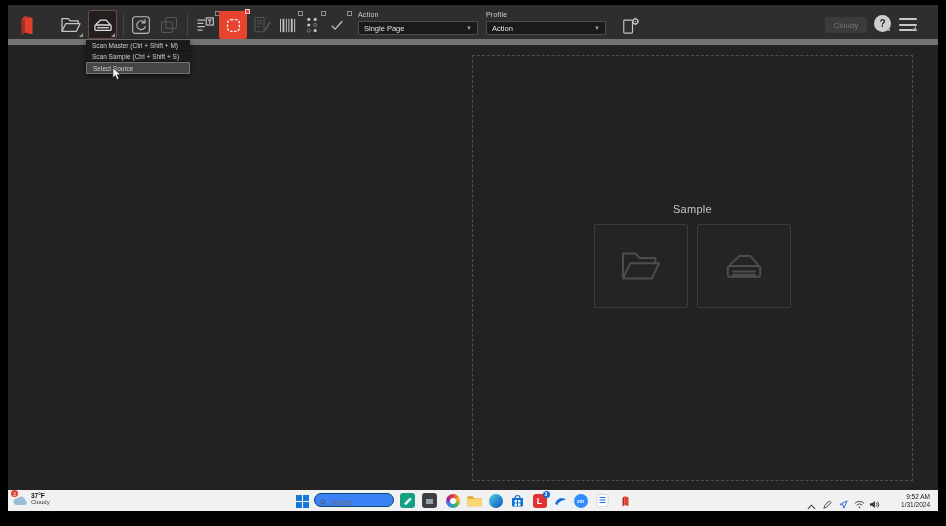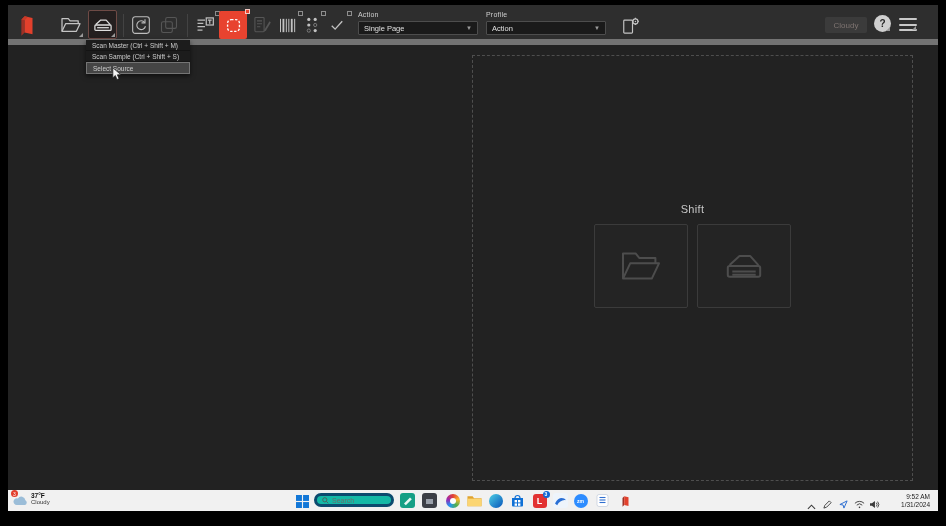--- a/index.html
+++ b/index.html
@@ -55,22 +55,22 @@
 
   
   #taskbar { position:absolute; left:8px; top:490px; width:930px; height:21px; background:#f1f1f1; overflow:hidden; }
   .weather { position:absolute; left:5px; top:2px; display:flex; gap:3px; align-items:flex-start; }
   .weather-badge { position:absolute; left:-2px; top:-2px; width:7px; height:7px; background:#e33e2b; border-radius:50%;
       color:#fff; font-size:5px; display:flex; align-items:center; justify-content:center; }
   .weather-text { line-height:1.15; }
   .weather-temp { font-size:6.5px; font-weight:bold; color:#111; }
   .weather-cond { font-size:6px; color:#333; }
   .start-btn { position:absolute; left:288px; top:4px; }
-  .search-box { position:absolute; left:306px; top:3px; width:80px; height:14px; background:#14b8a6;
-      border:3px solid #0c4a6e; border-radius:7px; display:flex; align-items:center; padding-left:5px; gap:3px; }
+  .search-box { position:absolute; left:306px; top:3px; width:80px; height:14px; background:#3b82f6;
+      border:1px solid #0c4a6e; border-radius:7px; display:flex; align-items:flex-end; padding-left:5px; gap:3px; }
   .search-box input { border:0; outline:0; background:transparent; font-size:7px; width:55px; color:#333;
       font-family:"Liberation Sans", sans-serif; }
   .search-box input::placeholder { color:#6b6b6b; }
   .tb-icon { position:absolute; top:3px; width:15px; height:15px; }
   .photos-circle { width:14px; height:14px; border-radius:50%; margin:0.5px;
       background:conic-gradient(#e23f33,#f6b72e,#4caf50,#2196f3,#9c27b0,#e23f33); position:relative; }
   .photos-circle i { position:absolute; inset:4px; background:#fdfdfd; border-radius:50%; }
   .edge-circle { width:14px; height:14px; border-radius:50%; margin:0.5px; background:linear-gradient(135deg,#46c3e0 10%,#1266c0 85%); }
   .lapp { width:14px; height:14px; margin:0.5px; background:#e23232; border-radius:3px; color:#fff; font-size:9px;
       font-weight:bold; display:flex; align-items:center; justify-content:center; position:relative; }
@@ -230,21 +230,21 @@
 
     <div class="cursor">
       <svg width="10" height="15" viewBox="0 0 12 18">
         <path d="M1 1 L1 13 L4 10.2 L6 15 L8.4 14 L6.4 9.4 L10.6 9.2 Z" fill="#f5f5f5" stroke="#222" stroke-width="0.9"></path>
       </svg>
     </div>
 
 
     <div class="panel" id="sample-panel">
       <div class="panel-center">
-        <div class="panel-title">Shift</div>
+        <div class="panel-title">Sample</div>
         <div class="card-row">
           <div class="card">
             <svg width="44" height="36" viewBox="0 0 24 20" fill="none" stroke="#4d4d4d" stroke-width="1.1" stroke-linejoin="round">
               <path d="M2 17 V3 h7 l2 2.5 h9 v3"></path>
               <path d="M2 17 l4 -8.5 h16 L18 17 z"></path>
             </svg>
           </div>
           <div class="card">
             <svg width="44" height="36" viewBox="0 0 24 20" fill="none" stroke="#4d4d4d" stroke-width="1.1" stroke-linejoin="round">
               <path d="M4 9.5 L9.5 4.5 h6 L20 9.5"></path>

